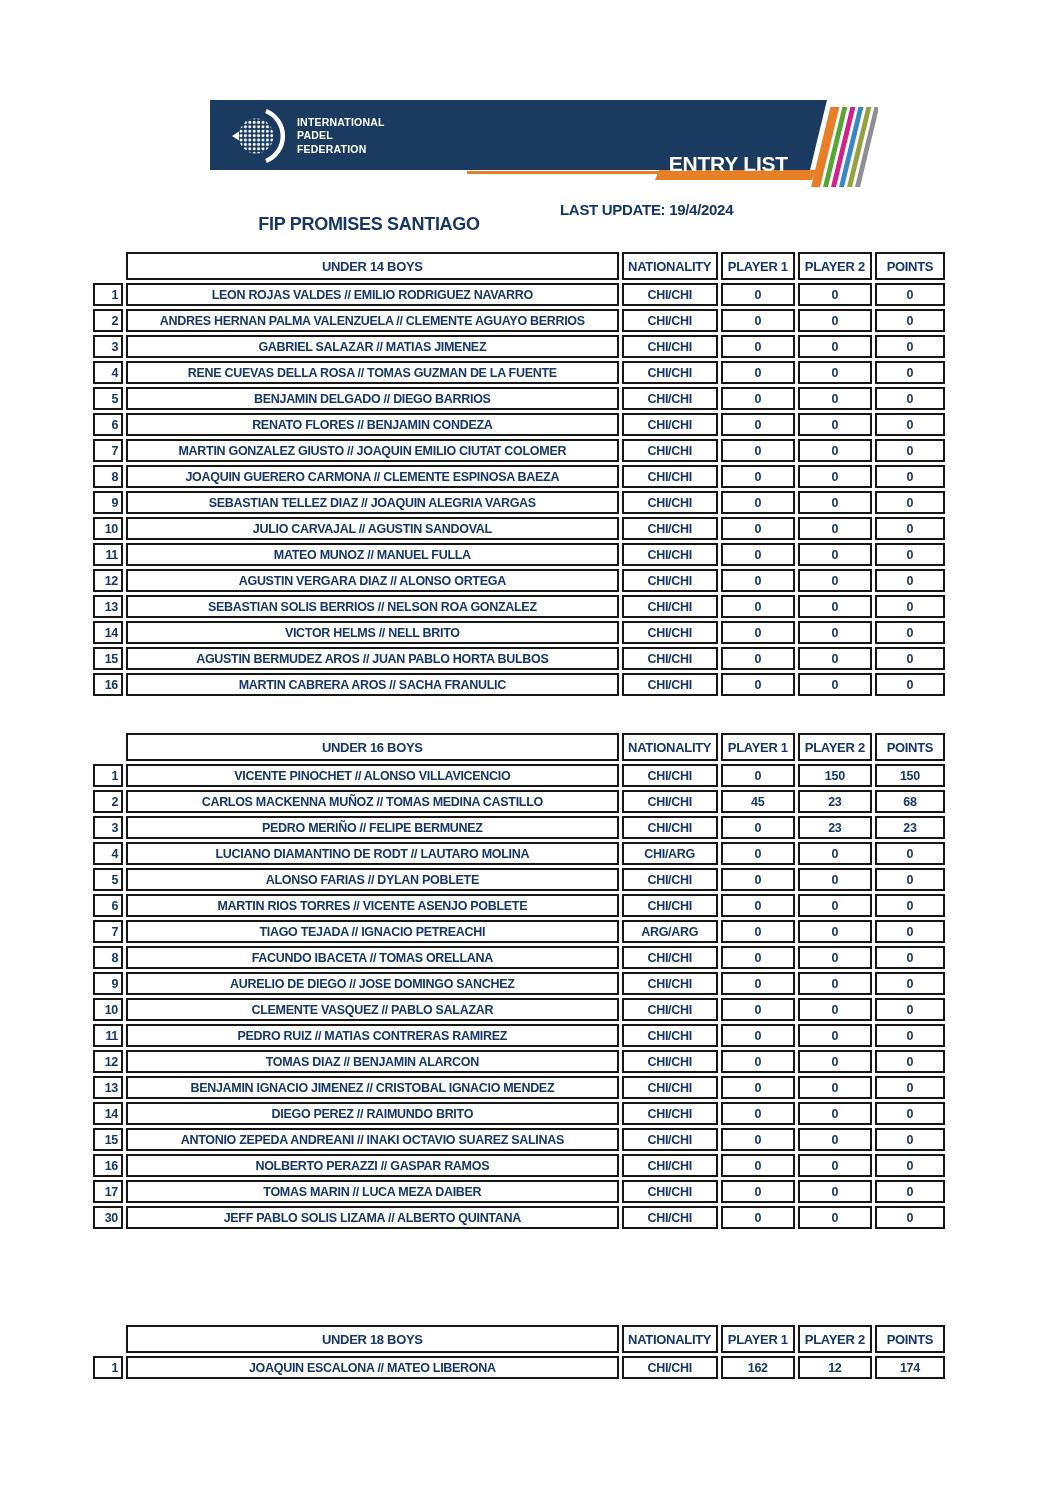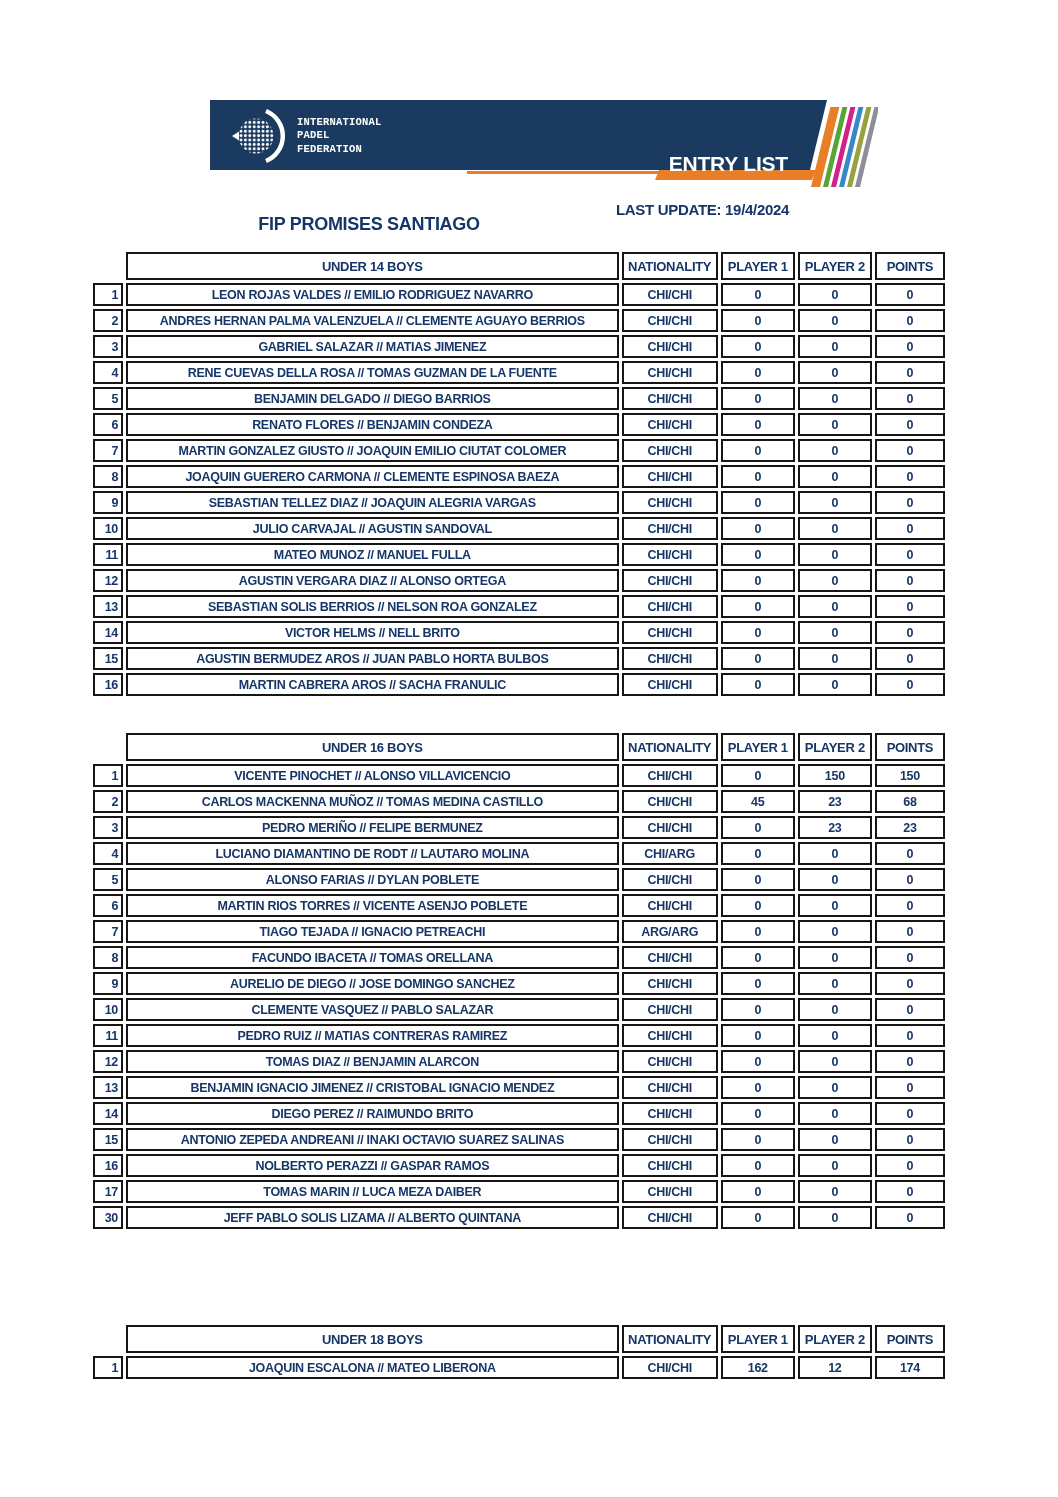--- a/index.html
+++ b/index.html
@@ -3,30 +3,30 @@
 <meta charset="utf-8">
 <style>
   html,body{margin:0;padding:0;}
   body{
     width:1058px;height:1497px;position:relative;background:#ffffff;
     font-family:"Liberation Sans",sans-serif;color:#163668;
   }
   
   .banner{position:absolute;left:210px;top:97px;width:668px;height:96px;}
   .banner svg.shapes{position:absolute;left:0;top:0;}
-  .logo{position:absolute;left:20px;top:10px;display:flex;align-items:center;gap:9px;font-family:Liberation Mono, monospace;}
+  .logo{position:absolute;left:20px;top:10px;display:flex;align-items:center;gap:9px;}
   .logo-text{color:#fff;font-weight:bold;font-size:10.5px;line-height:13.5px;letter-spacing:.2px;}
   .entry-list{
     position:absolute;right:90px;top:31px;color:#fff;font-weight:bold;
     font-size:21px;letter-spacing:-0.2px;white-space:nowrap;margin-top:24px;
   }
   
   .tour-title{position:absolute;left:210px;top:201px;width:318px;text-align:center;
     font-size:18px;font-weight:bold;letter-spacing:-0.3px;margin-top:13px;}
-  .last-update{position:absolute;left:560px;top:201px;width:285px;text-align:center;
+  .last-update{position:absolute;left:560px;top:201px;width:285px;text-align:left;
     font-size:15px;font-weight:bold;letter-spacing:-0.3px;}
   
   table.entry{
     position:absolute;left:90px;width:858px;table-layout:fixed;
     border-collapse:separate;border-spacing:3px;
   }
   #t14{top:249px;} #t16{top:730px;} #t18{top:1322px;}
   table.entry td{
     border:2px solid #161616;background:#fff;padding:0;
     text-align:center;vertical-align:middle;

